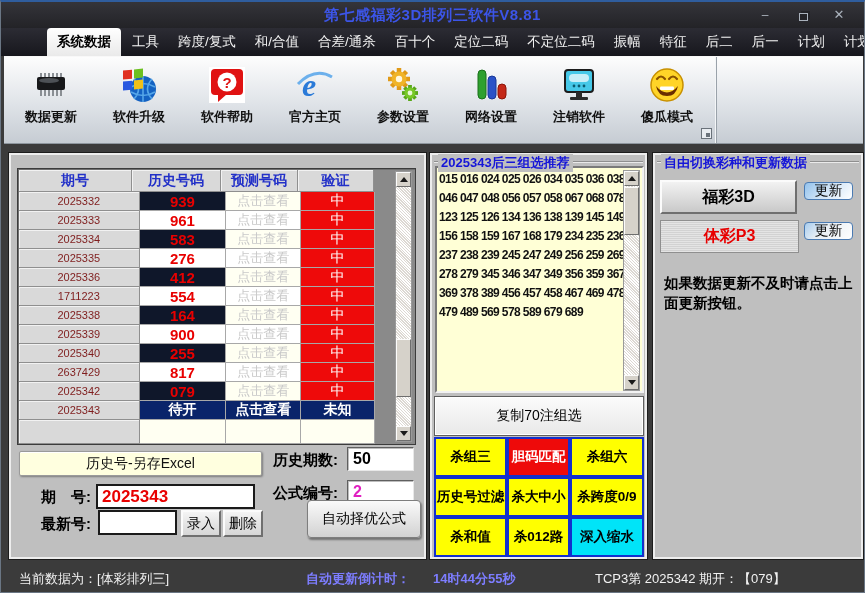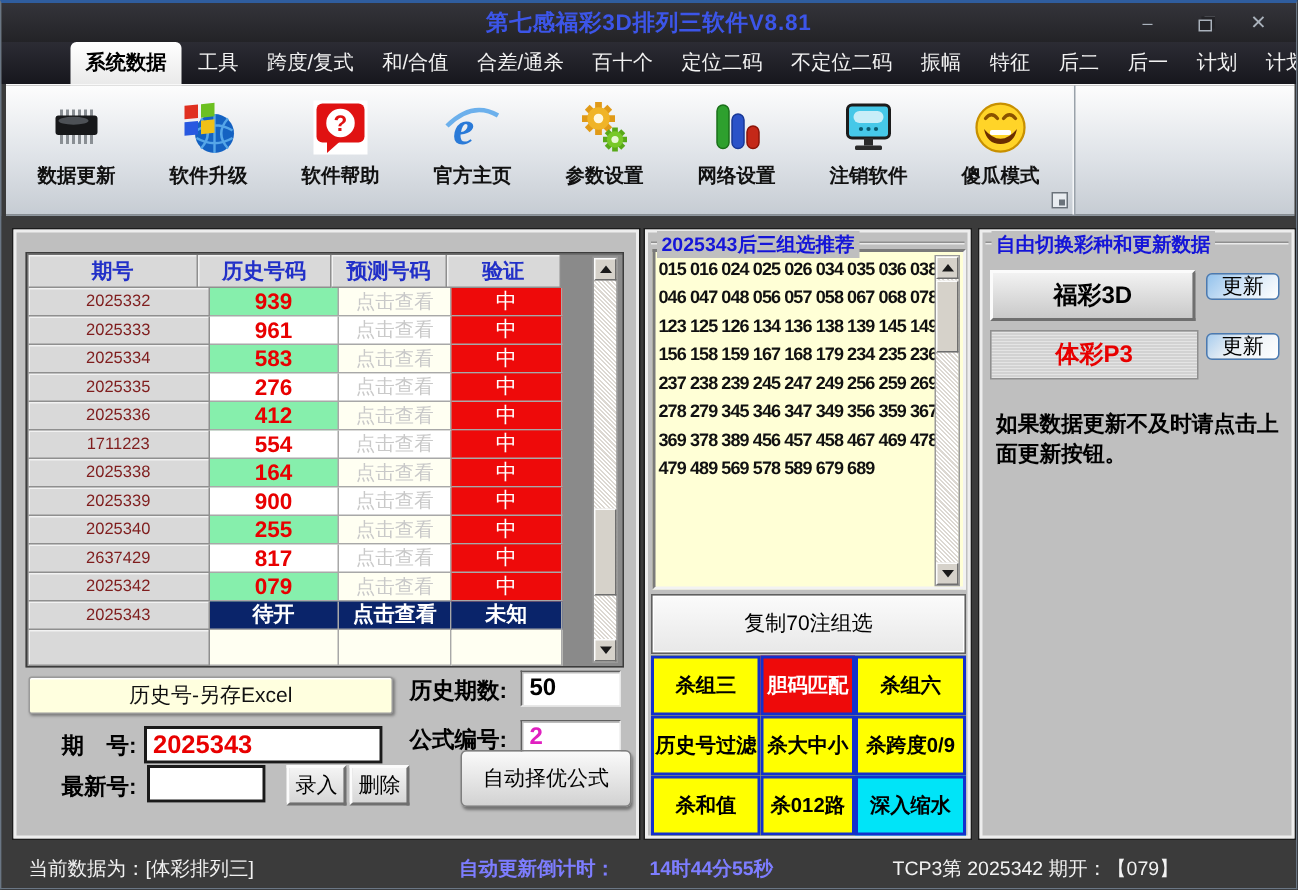--- a/index.html
+++ b/index.html
@@ -36,21 +36,21 @@
   .right-panel { left:652px; top:9px; width:210px; height:406px; }
   .gb-line { position:absolute; top:6px; left:2px; right:2px; height:1px; background:#8f8f8f; box-shadow:0 1px 0 #eaeaea; }
   .gb-title { position:absolute; top:-1px; left:6px; background:#bfbfbf; padding:0 3px; color:#1515d8; font-size:13px; font-weight:bold; z-index:2; white-space:nowrap; }
 
   
   .table-wrap { position:absolute; left:6px; top:13px; width:399px; height:277px; background:#8a8a8a; border:1px solid #3c3c3c; box-shadow:inset 1px 1px 0 #6f6f6f; }
   .htable { position:absolute; left:1px; top:1px; width:356px; }
   .trow, .thead { display:flex; }
   .cell { border-right:1px solid #a8a8a8; border-bottom:1px solid #a8a8a8; display:flex; align-items:center; justify-content:center; overflow:hidden; }
   .c-period { width:124px; background:#d9d9d9; color:#7f1d1d; font-size:11px; border-right:1px solid #8f8f8f; border-bottom:1px solid #8f8f8f; box-shadow:inset 1px 1px 0 #f2f2f2; }
-  .c-num   { width:89px; color:#e80000; font-size:15px; font-weight:bold; background:#86efac; }
+  .c-num   { width:89px; color:#e80000; font-size:15px; font-weight:bold; background:#0f172a; }
   .c-pred  { width:77px; color:#c9c9c9; font-size:13px; background:#fffff2; }
   .c-ver   { width:76px; background:#ee0a0a; color:#fff; font-size:14px; }
   .thead .cell { height:22px; background:#d9d9d9; color:#2230c8; font-size:14px; font-weight:bold; border-right:1px solid #8f8f8f; border-bottom:1px solid #8f8f8f; box-shadow:inset 1px 1px 0 #f2f2f2; width:auto; }
   .thead .h1{width:113px}.thead .h2{width:89px}.thead .h3{width:77px}.thead .h4{width:76px}
   .trow .cell { height:19px; }
   .trow.alt .c-num, .trow.alt .c-pred { background:#ffffff; }
   .trow.pending .c-num, .trow.pending .c-pred, .trow.pending .c-ver { background:#0a246a; color:#fff; font-weight:bold; font-size:14px; }
   .trow.filler .cell { height:24px; background:#fffff2; }
   .trow.filler .c-period { background:#d9d9d9; }
   .trow.filler .c-ver { background:#fffff2; }
@@ -66,21 +66,21 @@
   .sb-table .sb-thumb { top:62%; height:58px; }
   .sb-text { right:2px; top:2px; height:221px; }
   .sb-text .sb-thumb { top:16px; height:48px; }
 
   
   .excel-btn { position:absolute; left:8px; top:296px; width:243px; height:25px; background:#ffffdf; border:1px solid #9a9a9a; border-radius:2px; box-shadow:inset 0 1px 0 #ffffff,1px 1px 2px rgba(0,0,0,.35); display:flex; align-items:center; justify-content:center; font-size:14px; color:#111; }
   .flabel { position:absolute; font-size:15px; font-weight:bold; color:#000; white-space:nowrap; }
   .finput { position:absolute; background:#fff; border:2px solid #1a1a1a; display:flex; align-items:center; padding-left:4px; font-weight:bold; }
   .inp-period { left:85px; top:329px; width:159px; height:25px; color:#e80000; font-size:17px; }
   .inp-latest { left:87px; top:355px; width:79px; height:25px; color:#000; font-size:15px; }
-  .mini-btn { position:absolute; width:40px; height:27px; background:linear-gradient(#f4f4f4,#d6d6d6); border:2px solid; border-color:#fbfbfb #6f6f6f #6f6f6f #fbfbfb; display:flex; align-items:center; justify-content:center; font-size:14px; color:#000;margin-left:10px; }
+  .mini-btn { position:absolute; width:40px; height:27px; background:linear-gradient(#f4f4f4,#d6d6d6); border:2px solid; border-color:#fbfbfb #6f6f6f #6f6f6f #fbfbfb; display:flex; align-items:center; justify-content:center; font-size:14px; color:#000; }
   .inp-small { position:absolute; background:#fff; border:1px solid; border-color:#5f5f5f #e8e8e8 #e8e8e8 #5f5f5f; box-shadow:inset 1px 1px 0 #bdbdbd; padding-left:5px; display:flex; align-items:center; font-weight:bold; }
   .inp-count { left:336px; top:292px; width:67px; height:24px; font-size:16px; color:#000; }
   .inp-formula { left:336px; top:325px; width:67px; height:24px; font-size:16px; color:#e020c0; }
   .auto-btn { position:absolute; left:296px; top:345px; width:114px; height:38px; background:linear-gradient(#fafafa,#d2d2d2); border:1px solid #7e7e7e; border-radius:4px; box-shadow:1px 2px 2px rgba(0,0,0,.4); display:flex; align-items:center; justify-content:center; font-size:14px; color:#000; }
 
   
   .numbox { position:absolute; left:3px; top:11px; width:209px; height:227px; background:#ffffd6; border:2px solid; border-color:#7a7a7a #f2f2f2 #f2f2f2 #7a7a7a; overflow:hidden; }
   .numtext { position:absolute; left:2px; top:2px; right:20px; white-space:pre; font-size:12px; font-weight:bold; letter-spacing:-0.6px; line-height:19px; color:#111; }
   .copy-btn { position:absolute; left:2px; top:241px; width:210px; height:40px; background:linear-gradient(#fbfbfb,#e8e8e8); border:1px solid #5f5f5f; box-shadow:inset 0 0 0 1px #ffffff; display:flex; align-items:center; justify-content:center; font-size:14px; color:#000; }
   .kgrid { position:absolute; left:2px; top:282px; width:210px; height:120px; display:grid; grid-template-columns:73px 63px 74px; grid-template-rows:40px 40px 40px; }

